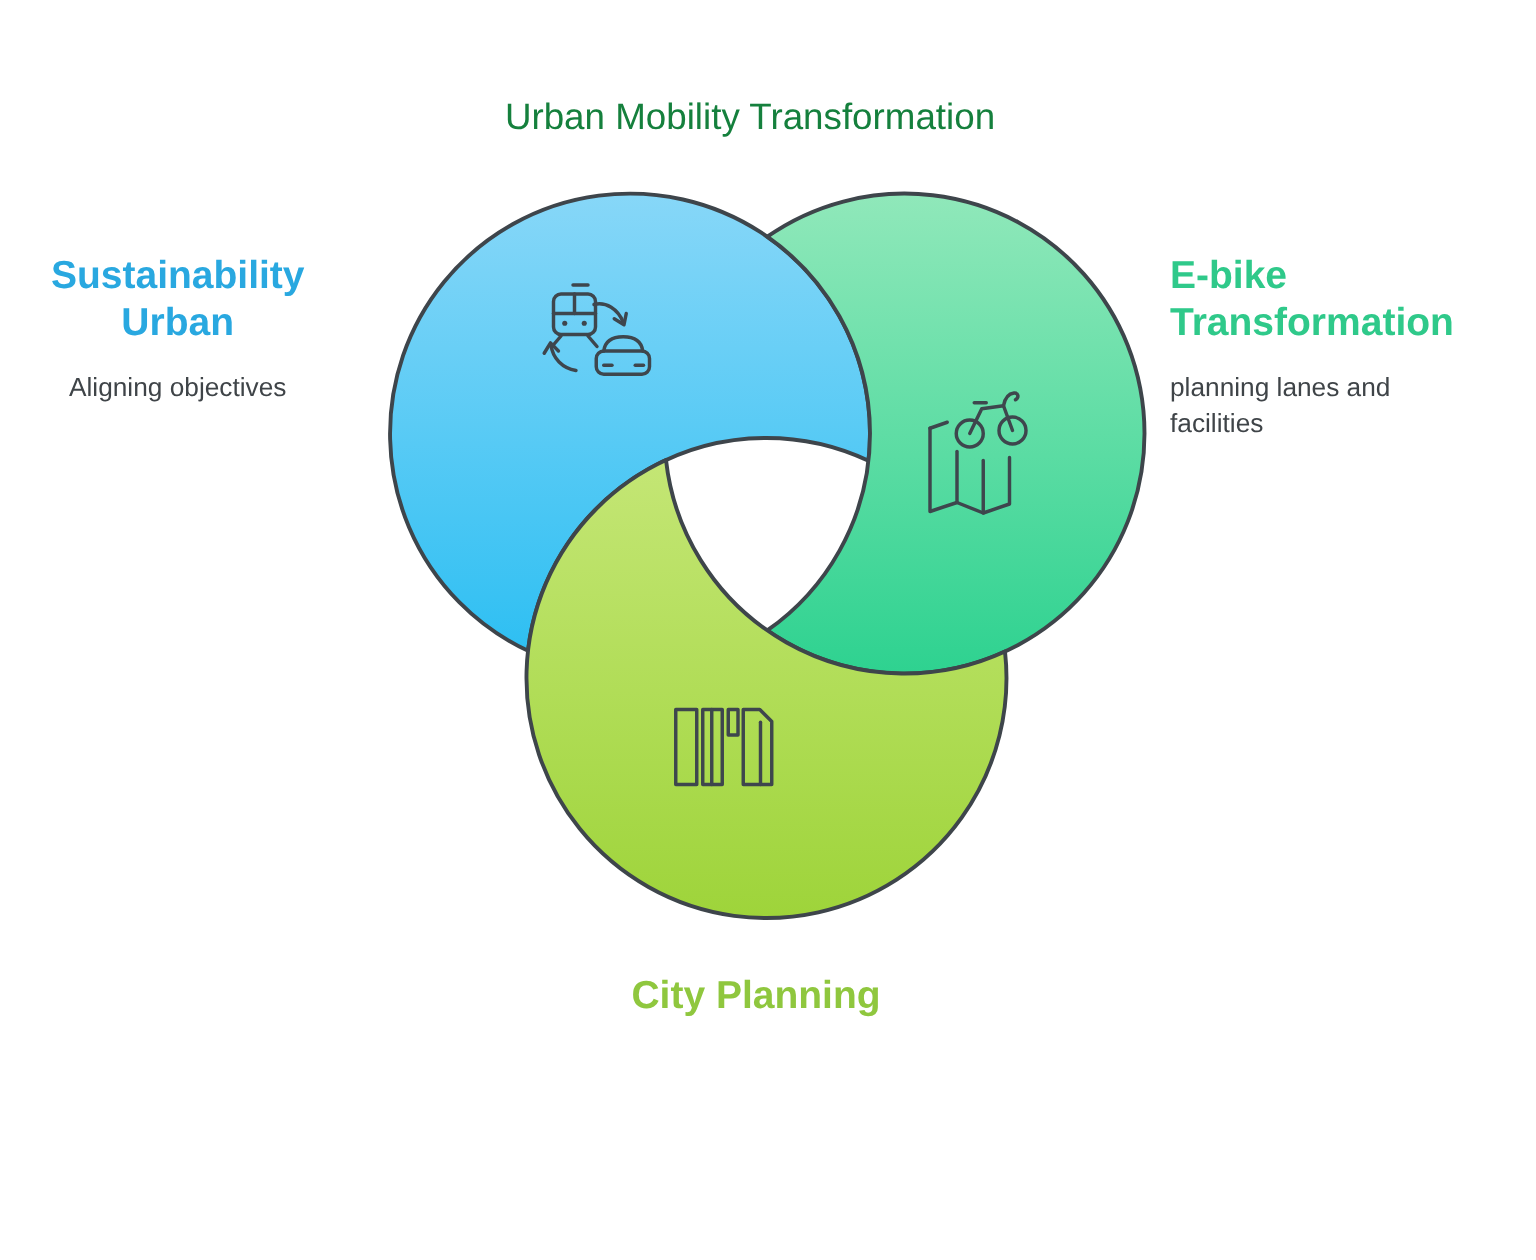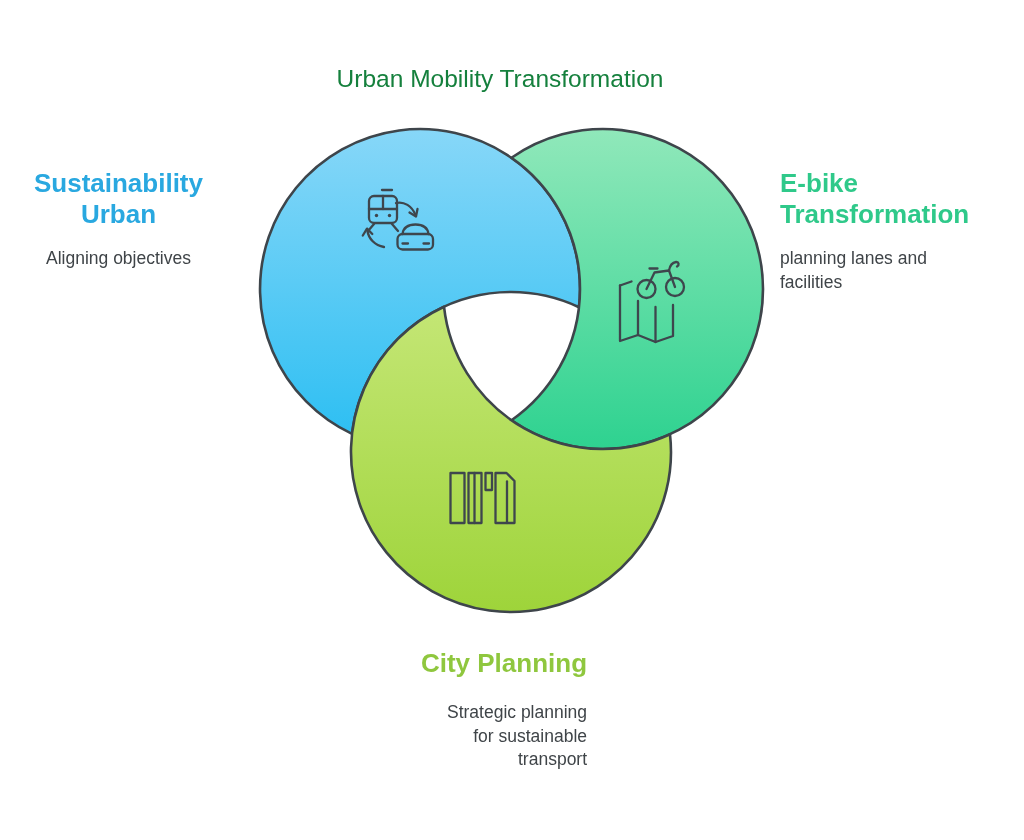--- a/index.html
+++ b/index.html
@@ -13,21 +13,21 @@
   }
   .label-block{position:absolute;}
   .label-block .heading{
     font-size:26px;font-weight:bold;line-height:31px;
   }
   .label-block .desc{
     margin-top:17px;font-size:17.5px;line-height:23.5px;color:#3F4448;
   }
   .block-left{top:168px;right:821px;text-align:center;}
   .block-right{top:168px;left:780px;text-align:left;}
-  .block-bottom{top:648px;left:504px;transform:translateX(-50%);text-align:right;}
+  .block-bottom{top:648px;left:504px;transform:translateX(-50%);text-align:center;}
   .block-bottom .desc{margin-top:22px;}
   svg.venn{position:absolute;left:0;top:0;}
 </style>
 </head>
 <body>
 
 <div class="stage">
 
   <div class="title">Urban Mobility Transformation</div>
 
@@ -112,20 +112,15 @@
     <div class="desc">
       <div>planning lanes and</div>
       <div>facilities</div>
     </div>
   </div>
 
   <div class="label-block block-bottom">
     <div class="heading" style="color: rgb(143, 199, 62);">
       <div>City Planning</div>
     </div>
-    <div class="desc">
-      <div>Strategic planning</div>
-      <div>for sustainable</div>
-      <div>transport</div>
-    </div>
   </div>
 
 </div>
 
 </body></html>

